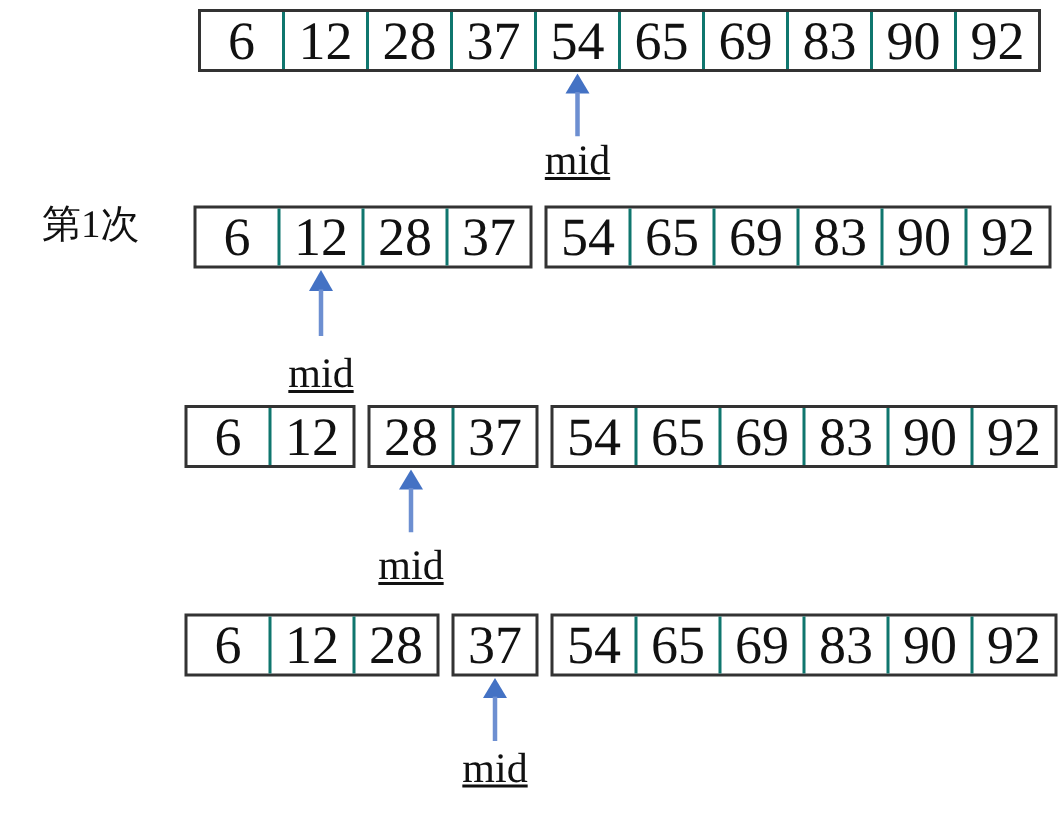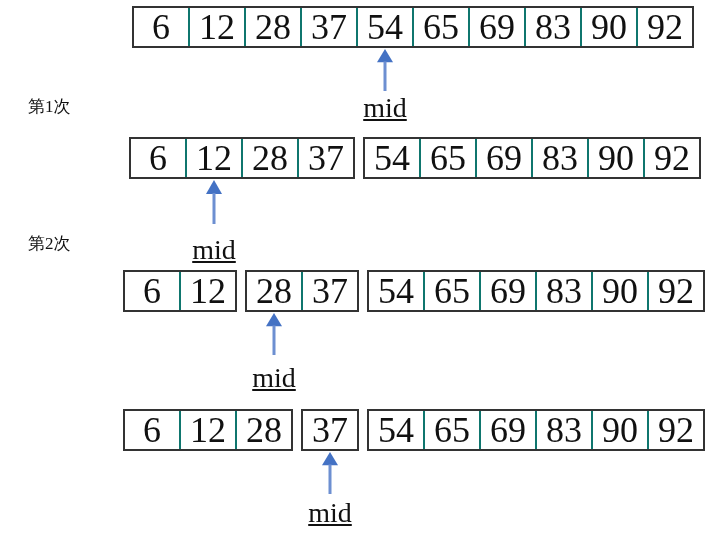--- a/index.html
+++ b/index.html
@@ -46,23 +46,24 @@
     position: absolute;
     transform: translateX(-50%);
     font-size: 28px;
     color: #111111;
     white-space: nowrap;
     text-decoration: underline;
   }
   .step-label {
     position: absolute;
     left: 28px;
-    font-size: 17px;
+    font-size: 26px;
     color: #111111;
     white-space: nowrap;
+    margin-top: 37px;
   }
 
   
   .g1 { left: 132px; top: 6px; }
   .g2 { left: 129px; top: 137px; }
   .g3 { left: 123px; top: 270px; }
   .g4 { left: 123px; top: 409px; }
 
   .a1 { left: 376px; top: 49px;  height: 42px; }
   .a2 { left: 205px; top: 180px; height: 44px; }
@@ -119,21 +120,20 @@
       <div class="cell">83</div>
       <div class="cell">90</div>
       <div class="cell">92</div>
     </div>
   </div>
   <svg class="mid-arrow a2" viewBox="0 0 18 44" preserveAspectRatio="none">
     <polygon points="9,0 17,14 1,14" fill="#4472c4"></polygon>
     <rect x="7.5" y="13" width="3" height="31" fill="#6d8fd1"></rect>
   </svg>
   <div class="mid-label m2">mid</div>
-  <div class="step-label s2">第2次</div>
 
   <div class="row-groups g3">
     <div class="group">
       <div class="cell">6</div>
       <div class="cell">12</div>
     </div>
     <div class="group">
       <div class="cell">28</div>
       <div class="cell">37</div>
     </div>

